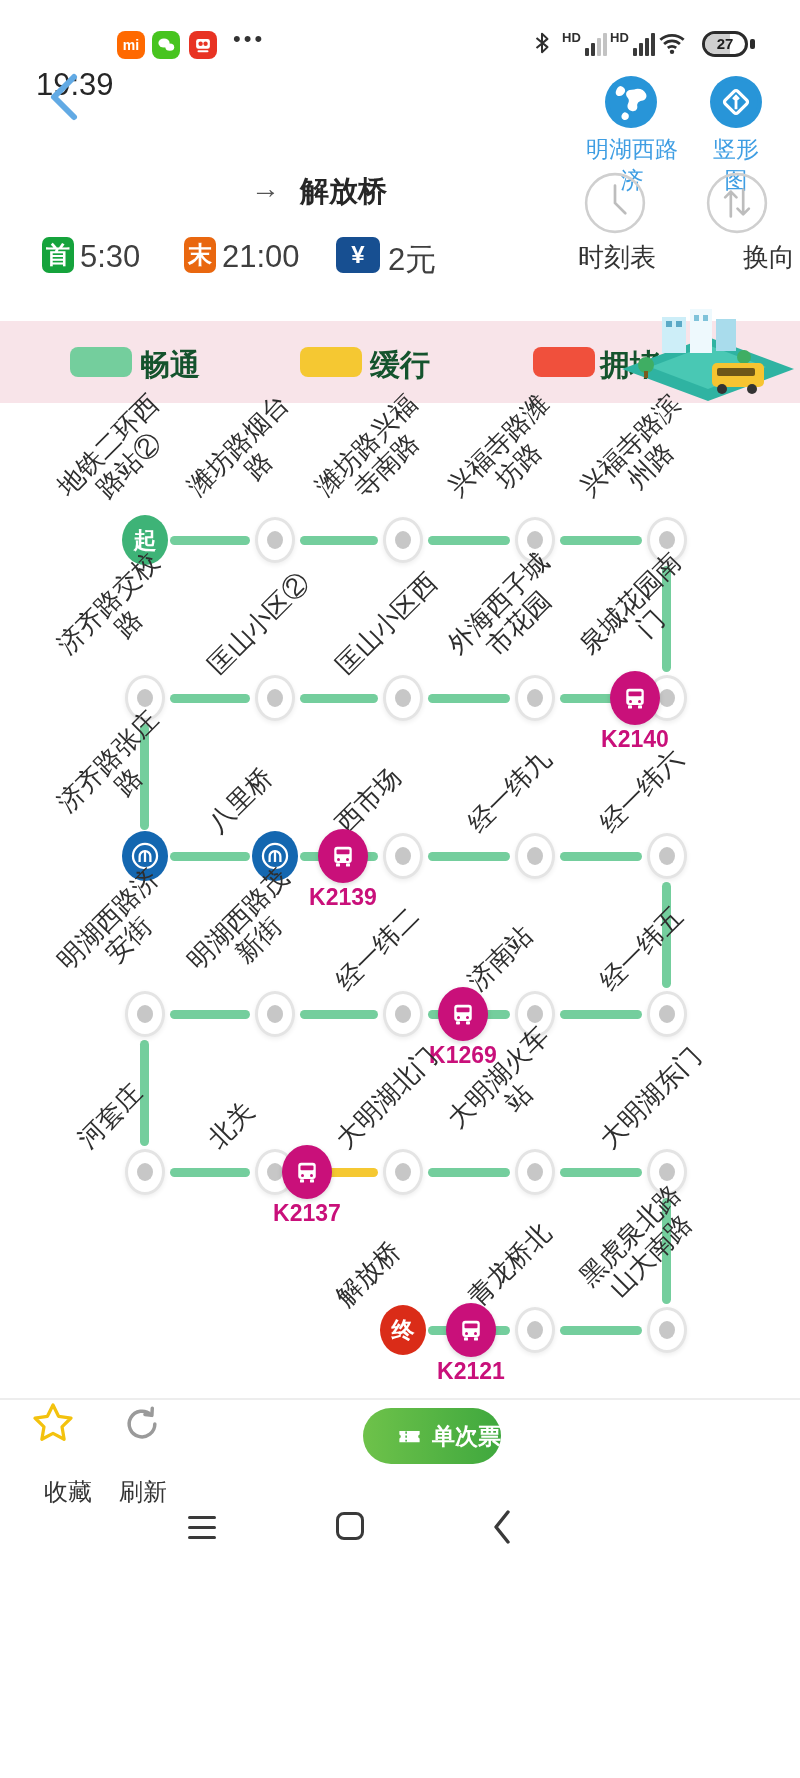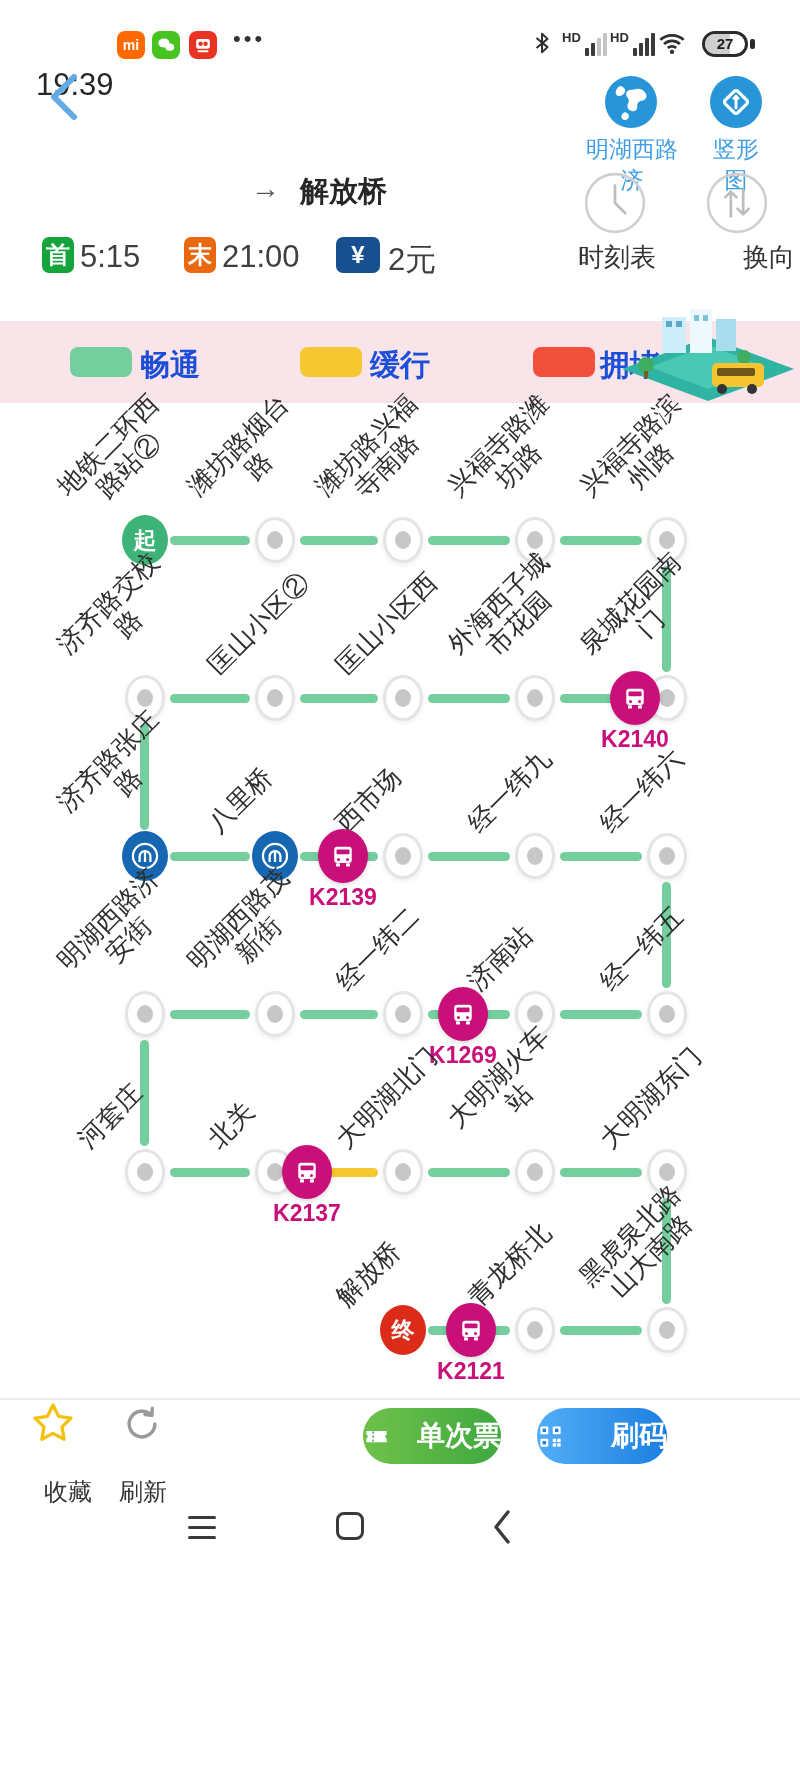--- a/index.html
+++ b/index.html
@@ -37,42 +37,42 @@
   .b-first{left:42px;background:var(--first-green,#15a33c);}
   .b-last{left:184px;background:var(--last-orange,#e9670f);}
   .b-fare{left:336px;width:44px;background:var(--fare-blue,#174f91);}
   .tm{position:absolute;top:239px;font-size:31px;color:#3f3f3f;}
   .ri-icon{position:absolute;top:170px;}
   .ri-label{position:absolute;top:240px;text-align:center;font-size:26px;color:#333;}
 
   
   .legend{position:absolute;left:0;top:321px;width:800px;height:82px;background:var(--legend-bg,#f8e4e9);}
   .swatch{position:absolute;top:26px;width:62px;height:30px;border-radius:8px;}
-  .leg-txt{position:absolute;top:24px;font-size:30px;font-weight:700;color:#1d4ed8;}
+  .leg-txt{position:absolute;top:24px;font-size:30px;font-weight:700;color:#14532d;}
   .city{position:absolute;left:616px;top:-14px;}
 
   
   .map{position:absolute;left:0;top:403px;width:800px;height:995px;}
   .seg{position:absolute;height:9px;border-radius:5px;background:var(--line-green,#74ce9d);z-index:1;}
   .seg.yellow{background:var(--slow-yellow,#f5c832);}
   .vseg{position:absolute;width:9px;border-radius:5px;background:var(--line-green,#74ce9d);z-index:1;}
   .dot{position:absolute;width:40px;height:46px;background:#fff;border:3px solid #e4e4e4;border-radius:50%;box-sizing:border-box;z-index:3;display:flex;align-items:center;justify-content:center;box-shadow:0 2px 5px rgba(0,0,0,.07);}
   .dot i{width:16px;height:18px;border-radius:50%;background:#c7c7c7;}
   .bnode{position:absolute;width:46px;height:50px;border-radius:50%;color:#fff;font-size:23px;font-weight:700;display:flex;align-items:center;justify-content:center;z-index:4;}
   .start{background:var(--start-green,#3eb377);}
   .end{background:var(--end-red,#da2c18);}
   .metro{background:var(--metro-blue,#1467b0);}
   .busn{position:absolute;width:50px;height:54px;border-radius:50%;background:var(--bus-magenta,#c9107a);display:flex;align-items:center;justify-content:center;z-index:6;box-shadow:0 2px 5px rgba(0,0,0,.15);}
   .st{position:absolute;transform:rotate(-45deg);transform-origin:0 100%;font-size:26px;line-height:29px;color:#2e2e2e;font-weight:500;text-align:center;white-space:pre-line;z-index:5;}
   .bus-code{position:absolute;width:120px;text-align:center;font-size:23px;font-weight:700;color:var(--bus-magenta,#c9107a);z-index:5;}
 
   
   .sep{position:absolute;left:0;top:1398px;width:800px;height:2px;background:#ededed;}
   .f-label{position:absolute;top:1476px;width:54px;text-align:center;font-size:24px;color:#333;}
-  .pill{position:absolute;top:1408px;height:56px;border-radius:28px;display:flex;align-items:center;justify-content:space-between;gap:9px;color:#fff;font-size:28px;font-weight:700;}
+  .pill{position:absolute;top:1408px;height:56px;border-radius:28px;display:flex;align-items:center;justify-content:flex-end;gap:9px;color:#fff;font-size:23px;font-weight:700;}
   .pill-green{left:363px;width:138px;background:linear-gradient(90deg,var(--btn-green-1,#6ec24a),var(--btn-green-2,#3fa83e));}
   .pill-blue{left:537px;width:130px;background:linear-gradient(90deg,var(--btn-blue-1,#53aef7),var(--btn-blue-2,#1c7fe0));}
 
   
   .nav-burger{position:absolute;left:188px;top:1516px;width:28px;}
   .nav-burger span{display:block;height:3px;border-radius:2px;background:#3a3a3a;margin-bottom:7px;}
   .nav-square{position:absolute;left:336px;top:1512px;width:28px;height:28px;border:3px solid #3a3a3a;border-radius:8px;box-sizing:border-box;}
 </style>
 </head>
 <body>
@@ -156,21 +156,21 @@
         <rect x="7.9" y="7.9" width="8.2" height="8.2" rx="1.2" transform="rotate(45 12 12)" fill="none" stroke="#fff" stroke-width="1.5"></rect>
         <path d="M12 15.4V9.4M10.7 10.7L12 9.4l1.3 1.3" fill="none" stroke="#fff" stroke-width="1.3"></path>
       </svg>
   </div>
   <div class="hlabel" style="left:702px;width:68px;">竖形图</div>
 
   <span class="r-arrow">→</span>
   <span class="r-dest">解放桥</span>
 
   <span class="badge b-first">首</span>
-  <span class="tm" style="left:80px;">5:15</span>
+  <span class="tm" style="left:80px;">5:30</span>
   <span class="badge b-last">末</span>
   <span class="tm" style="left:222px;">21:00</span>
   <span class="badge b-fare">¥</span>
   <span class="tm" style="left:388px;">2元</span>
 
   <span class="ri-icon" style="left:582px;">
     <svg width="66" height="66" viewBox="0 0 64 64">
         <circle cx="32" cy="32" r="28" fill="none" stroke="#cfcfcf" stroke-width="2.5"></circle>
         <path d="M32 15v17l10 10" fill="none" stroke="#bdbdbd" stroke-width="2.6" stroke-linecap="round"></path>
       </svg>
@@ -459,39 +459,20 @@
   </span>
   <div class="f-label" style="left:116px;">刷新</div>
 
   <div class="pill pill-green">
     <svg width="27" height="27" viewBox="0 0 24 24">
         <path d="M3 7h18v3.2a1.9 1.9 0 0 0 0 3.6V17H3v-3.2a1.9 1.9 0 0 0 0-3.6z" fill="#fff"></path>
         <path d="M9 7.5v9" stroke="#4aae45" stroke-width="1.4" stroke-dasharray="2 1.7"></path>
       </svg>
     <span>单次票</span>
   </div>
-  <div class="pill pill-blue">
-    <svg width="27" height="27" viewBox="0 0 24 24">
-        <g fill="#fff">
-          <rect x="3" y="3" width="7" height="7" rx="1"></rect>
-          <rect x="14" y="3" width="7" height="7" rx="1"></rect>
-          <rect x="3" y="14" width="7" height="7" rx="1"></rect>
-          <rect x="14" y="14" width="3" height="3"></rect>
-          <rect x="18" y="14" width="3" height="3"></rect>
-          <rect x="14" y="18" width="3" height="3"></rect>
-          <rect x="18" y="18" width="3" height="3"></rect>
-        </g>
-        <g fill="#1c7fe0">
-          <rect x="5" y="5" width="3" height="3"></rect>
-          <rect x="16" y="5" width="3" height="3"></rect>
-          <rect x="5" y="16" width="3" height="3"></rect>
-        </g>
-      </svg>
-    <span>刷码</span>
-  </div>
 
   <div class="nav-burger">
       <span></span>
       <span></span>
       <span style="margin-bottom:0;"></span>
     </div>
   <div class="nav-square"></div>
   <span class="abs" style="left:490px;top:1508px;">
     <svg width="24" height="38" viewBox="0 0 24 38">
         <path d="M18 4L6 19l12 15" fill="none" stroke="#3a3a3a" stroke-width="3.4" stroke-linecap="round" stroke-linejoin="round"></path>

